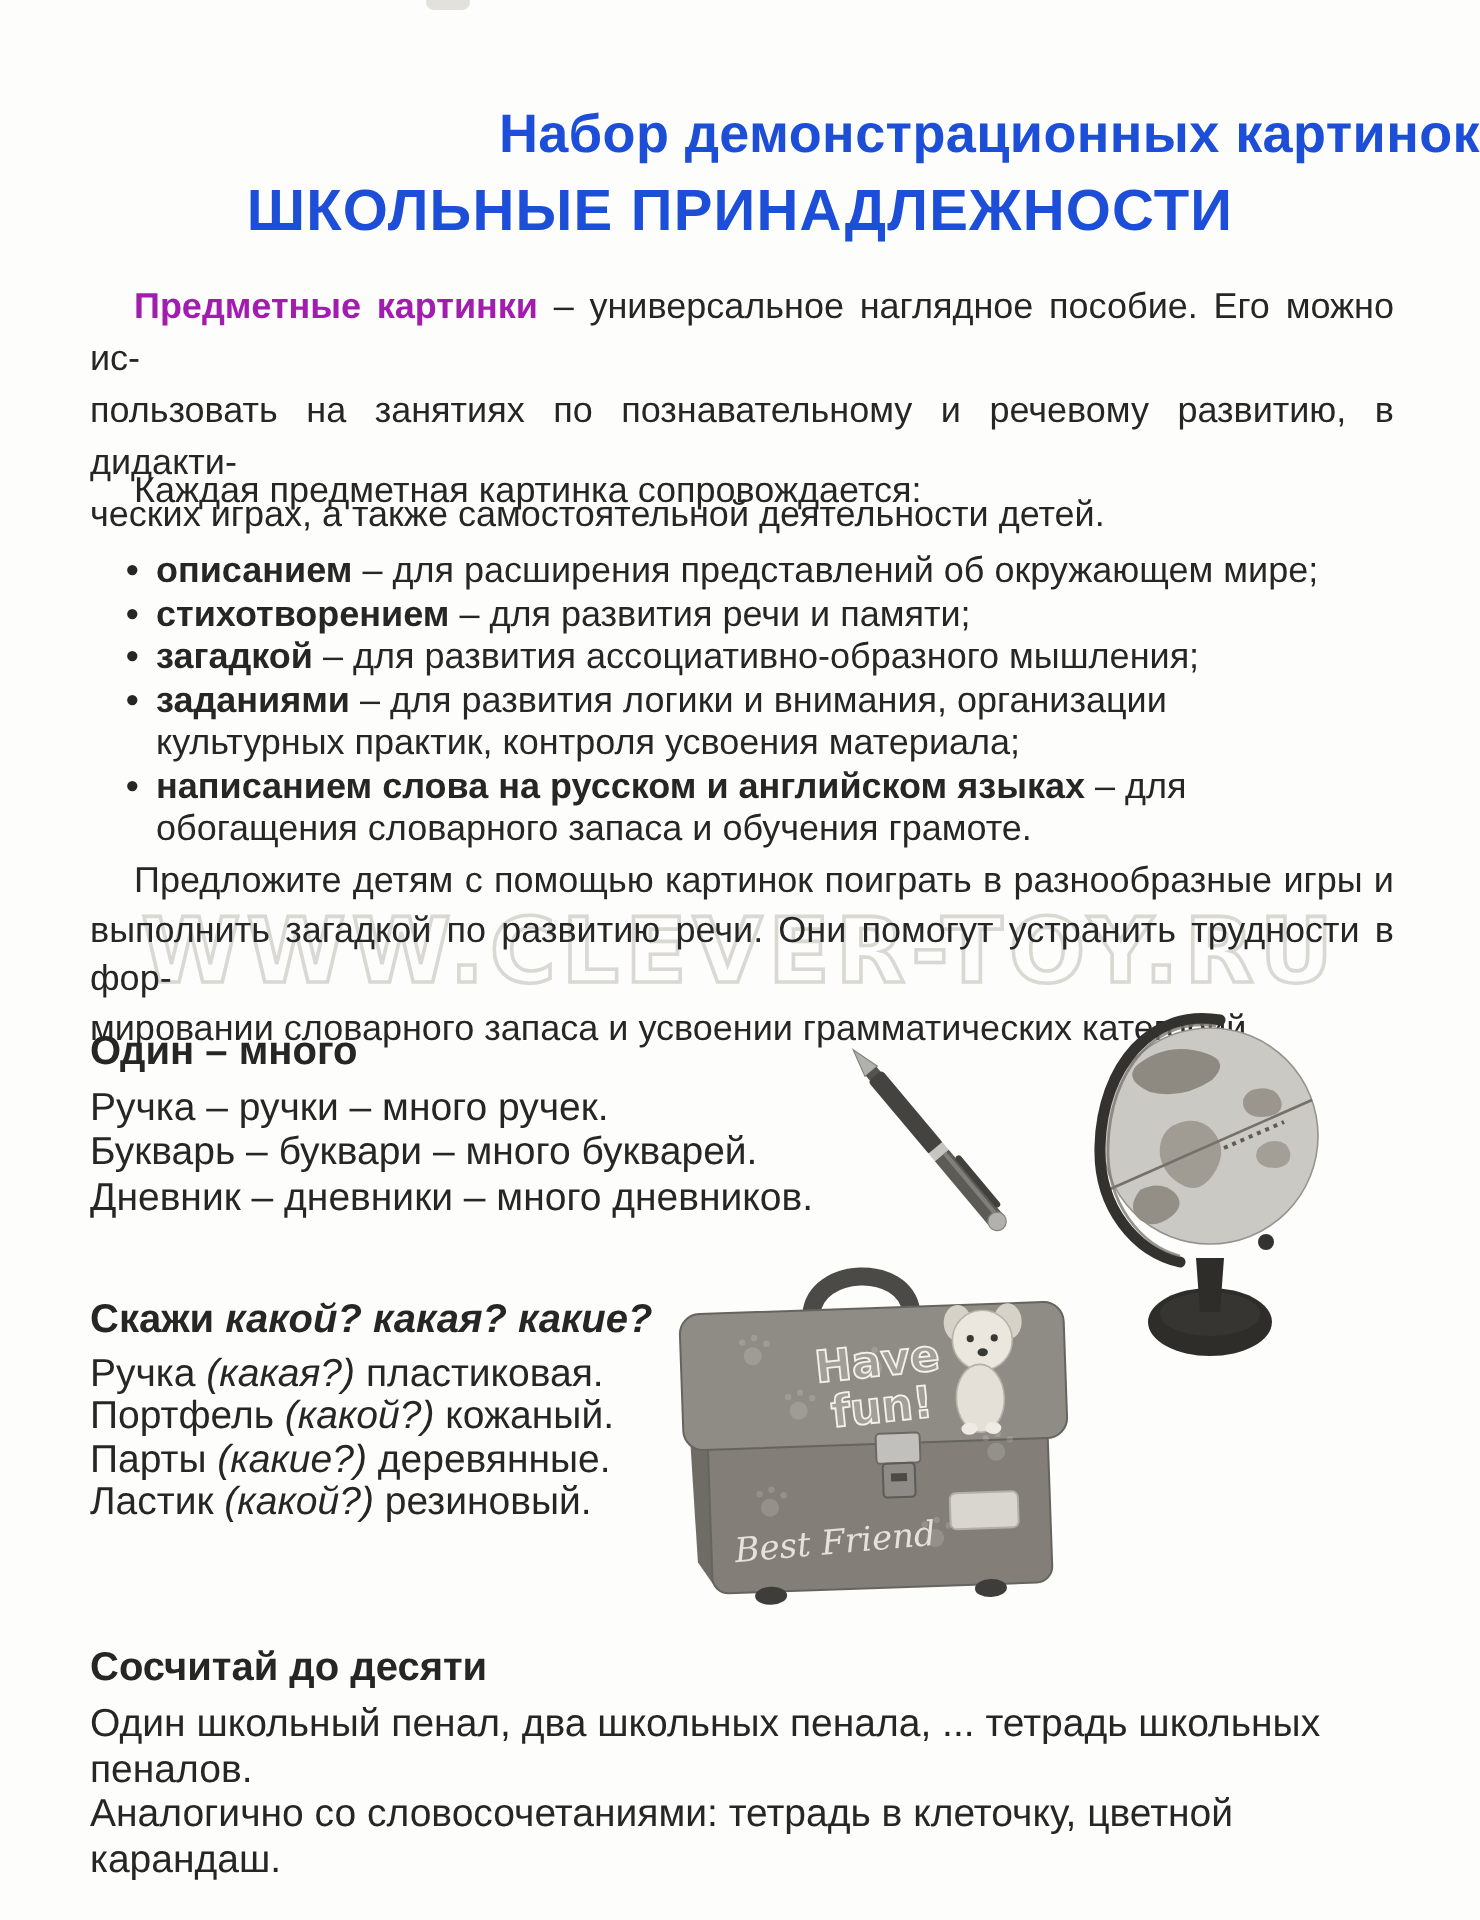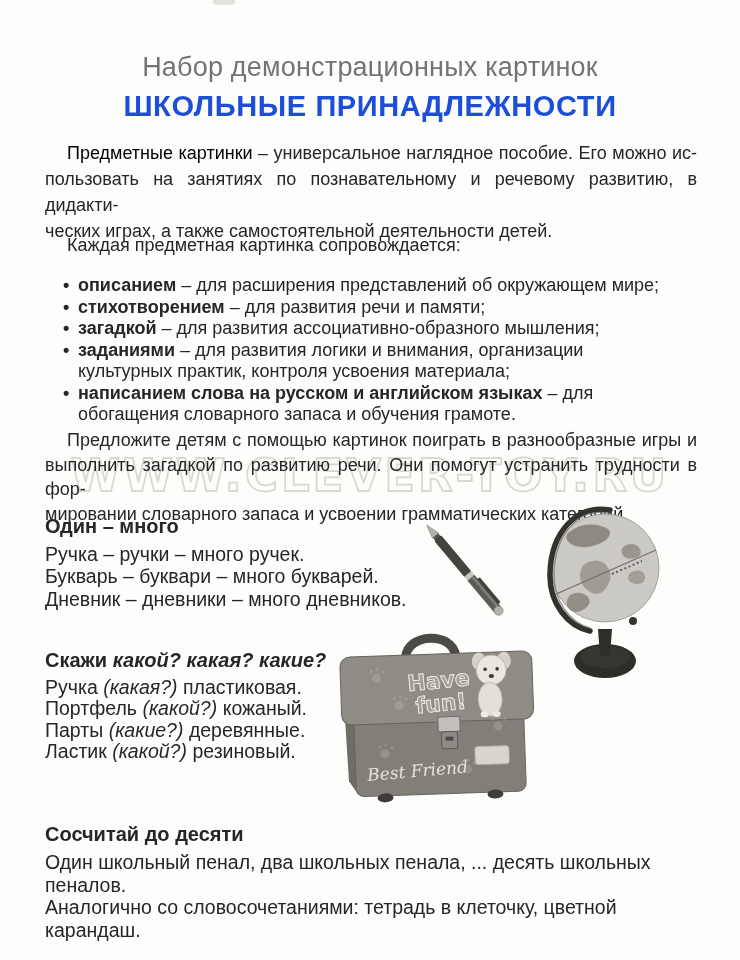--- a/index.html
+++ b/index.html
@@ -3,30 +3,30 @@
 <meta charset="utf-8">
 <style>
   html,body{margin:0;padding:0;}
   body{background:#e8e6e2;font-family:"Liberation Sans",sans-serif;}
   .page{position:relative;width:740px;height:960px;background:#fdfdfb;overflow:hidden;
         color:#262626;}
   .abs{position:absolute;}
   
   .scan-mark{left:213px;top:0;width:22px;height:5px;background:#dbd9d5;border-radius:0 0 4px 4px;opacity:.8;}
   
-  .title1{left:0;top:52px;width:740px;text-align:center;font-size:27px;font-weight:400;
-          color:#737373;letter-spacing:.2px;z-index:2;}
+  .title1{left:0;top:52px;width:740px;text-align:right;font-size:27px;font-weight:700;
+          color:#1d4ed8;letter-spacing:.2px;z-index:2;}
   .title2{left:0;top:90px;width:740px;text-align:center;font-size:29px;font-weight:700;
           color:#1d4ed8;letter-spacing:.6px;z-index:2;}
   
   .tb{left:45px;width:652px;font-size:18px;line-height:26px;z-index:2;}
   .jl{text-align:justify;text-align-last:justify;}
   .jl-last{text-align:left;text-align-last:left;}
   .indent{text-indent:22px;}
-  .lead{color:#000000;font-weight:400;}
+  .lead{color:#a21caf;font-weight:700;}
   .p1{top:140px;}
   .feat-intro{top:232px;}
   .feat-list{top:259px;line-height:21.5px;}
   .feat-list ul{margin:16px;padding:0;list-style:none;}
   .feat-list li{position:relative;padding-left:17px;margin:0;}
   .feat-list li::before{content:"•";position:absolute;left:2px;top:0;font-weight:700;}
   .p2{top:428px;line-height:24.5px;}
   
   .watermark{left:0;top:449px;width:740px;text-align:center;font-size:45px;font-weight:700;
              letter-spacing:3px;color:transparent;-webkit-text-stroke:1.8px #d2cfc9;
@@ -98,21 +98,21 @@
       <div><span>Ручка</span> <span class="it">(какая?)</span> <span>пластиковая.</span></div>
       <div><span>Портфель</span> <span class="it">(какой?)</span> <span>кожаный.</span></div>
       <div><span>Парты</span> <span class="it">(какие?)</span> <span>деревянные.</span></div>
       <div><span>Ластик</span> <span class="it">(какой?)</span> <span>резиновый.</span></div>
     </div>
   </div>
 
   <div class="abs section sec3">
     <div class="sec-head">Сосчитай до десяти</div>
     <div class="sec-lines">
-      <div>Один школьный пенал, два школьных пенала, ... десять школьных пеналов.</div>
+      <div>Один школьный пенал, два школьных пенала, ... тетрадь школьных пеналов.</div>
       <div>Аналогично со словосочетаниями: тетрадь в клеточку, цветной карандаш.</div>
     </div>
   </div>
 
   <div class="abs pen-wrap">
     <svg width="100" height="110" viewBox="0 0 100 110">
       <g transform="translate(8,6) rotate(50)">
         <polygon points="0,4.5 14,0.5 14,8.5" fill="#b3b1ad" stroke="#84827e" stroke-width="0.6"></polygon>
         <rect x="14" y="1" width="4" height="7" fill="#55534f"></rect>
         <rect x="17" y="0" width="48" height="9" rx="2" fill="#454340"></rect>

